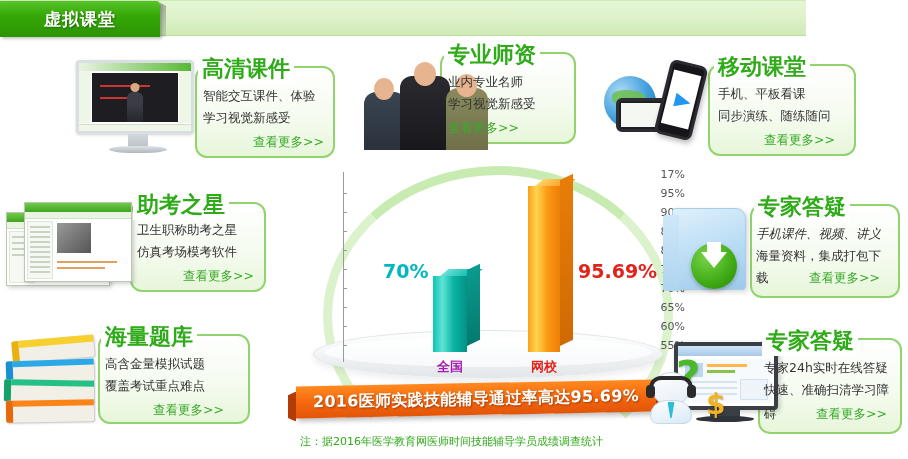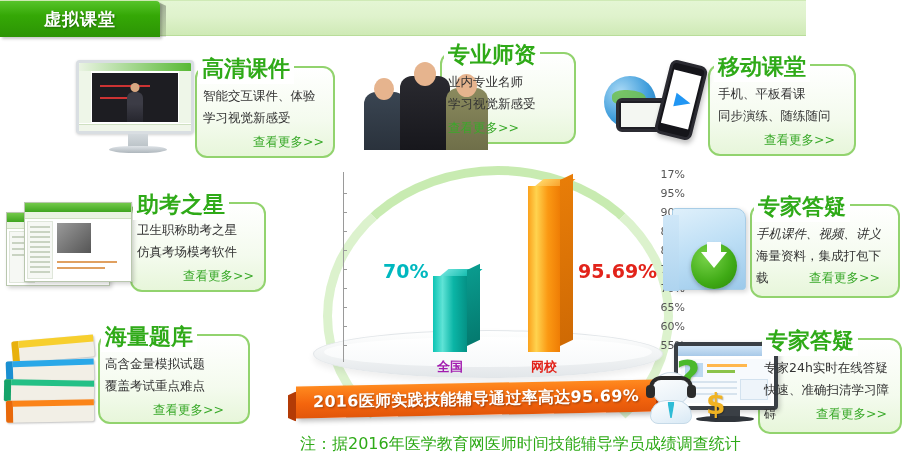--- a/index.html
+++ b/index.html
@@ -202,21 +202,21 @@
   .banner:before { content:""; position:absolute; left:-8px; top:5px; width:8px; height:30px;
     background:#b33b06; clip-path:polygon(0 12%,100% 0,100% 100%,0 88%); }
   .banner:after { content:""; position:absolute; right:-8px; top:5px; width:8px; height:30px;
     background:#b33b06; clip-path:polygon(0 0,100% 12%,100% 88%,0 100%); }
   .banner .txt {
     color:#ffffff; font-size:16px; font-weight:bold; letter-spacing:.3px;
     text-shadow:1px 1px 2px rgba(0,0,0,.35);
   }
   .footnote {
     position:absolute; left:300px; top:434px;
-    font-size:16px; color:#2faa18; white-space:nowrap;
+    font-size:11px; color:#2faa18; white-space:nowrap;
   }
 </style>
 </head>
 <body>
 
 <div id="stage">
 
   <div class="header-bar">
     <div class="header-tab">
       <span class="label">虚拟课堂</span>

